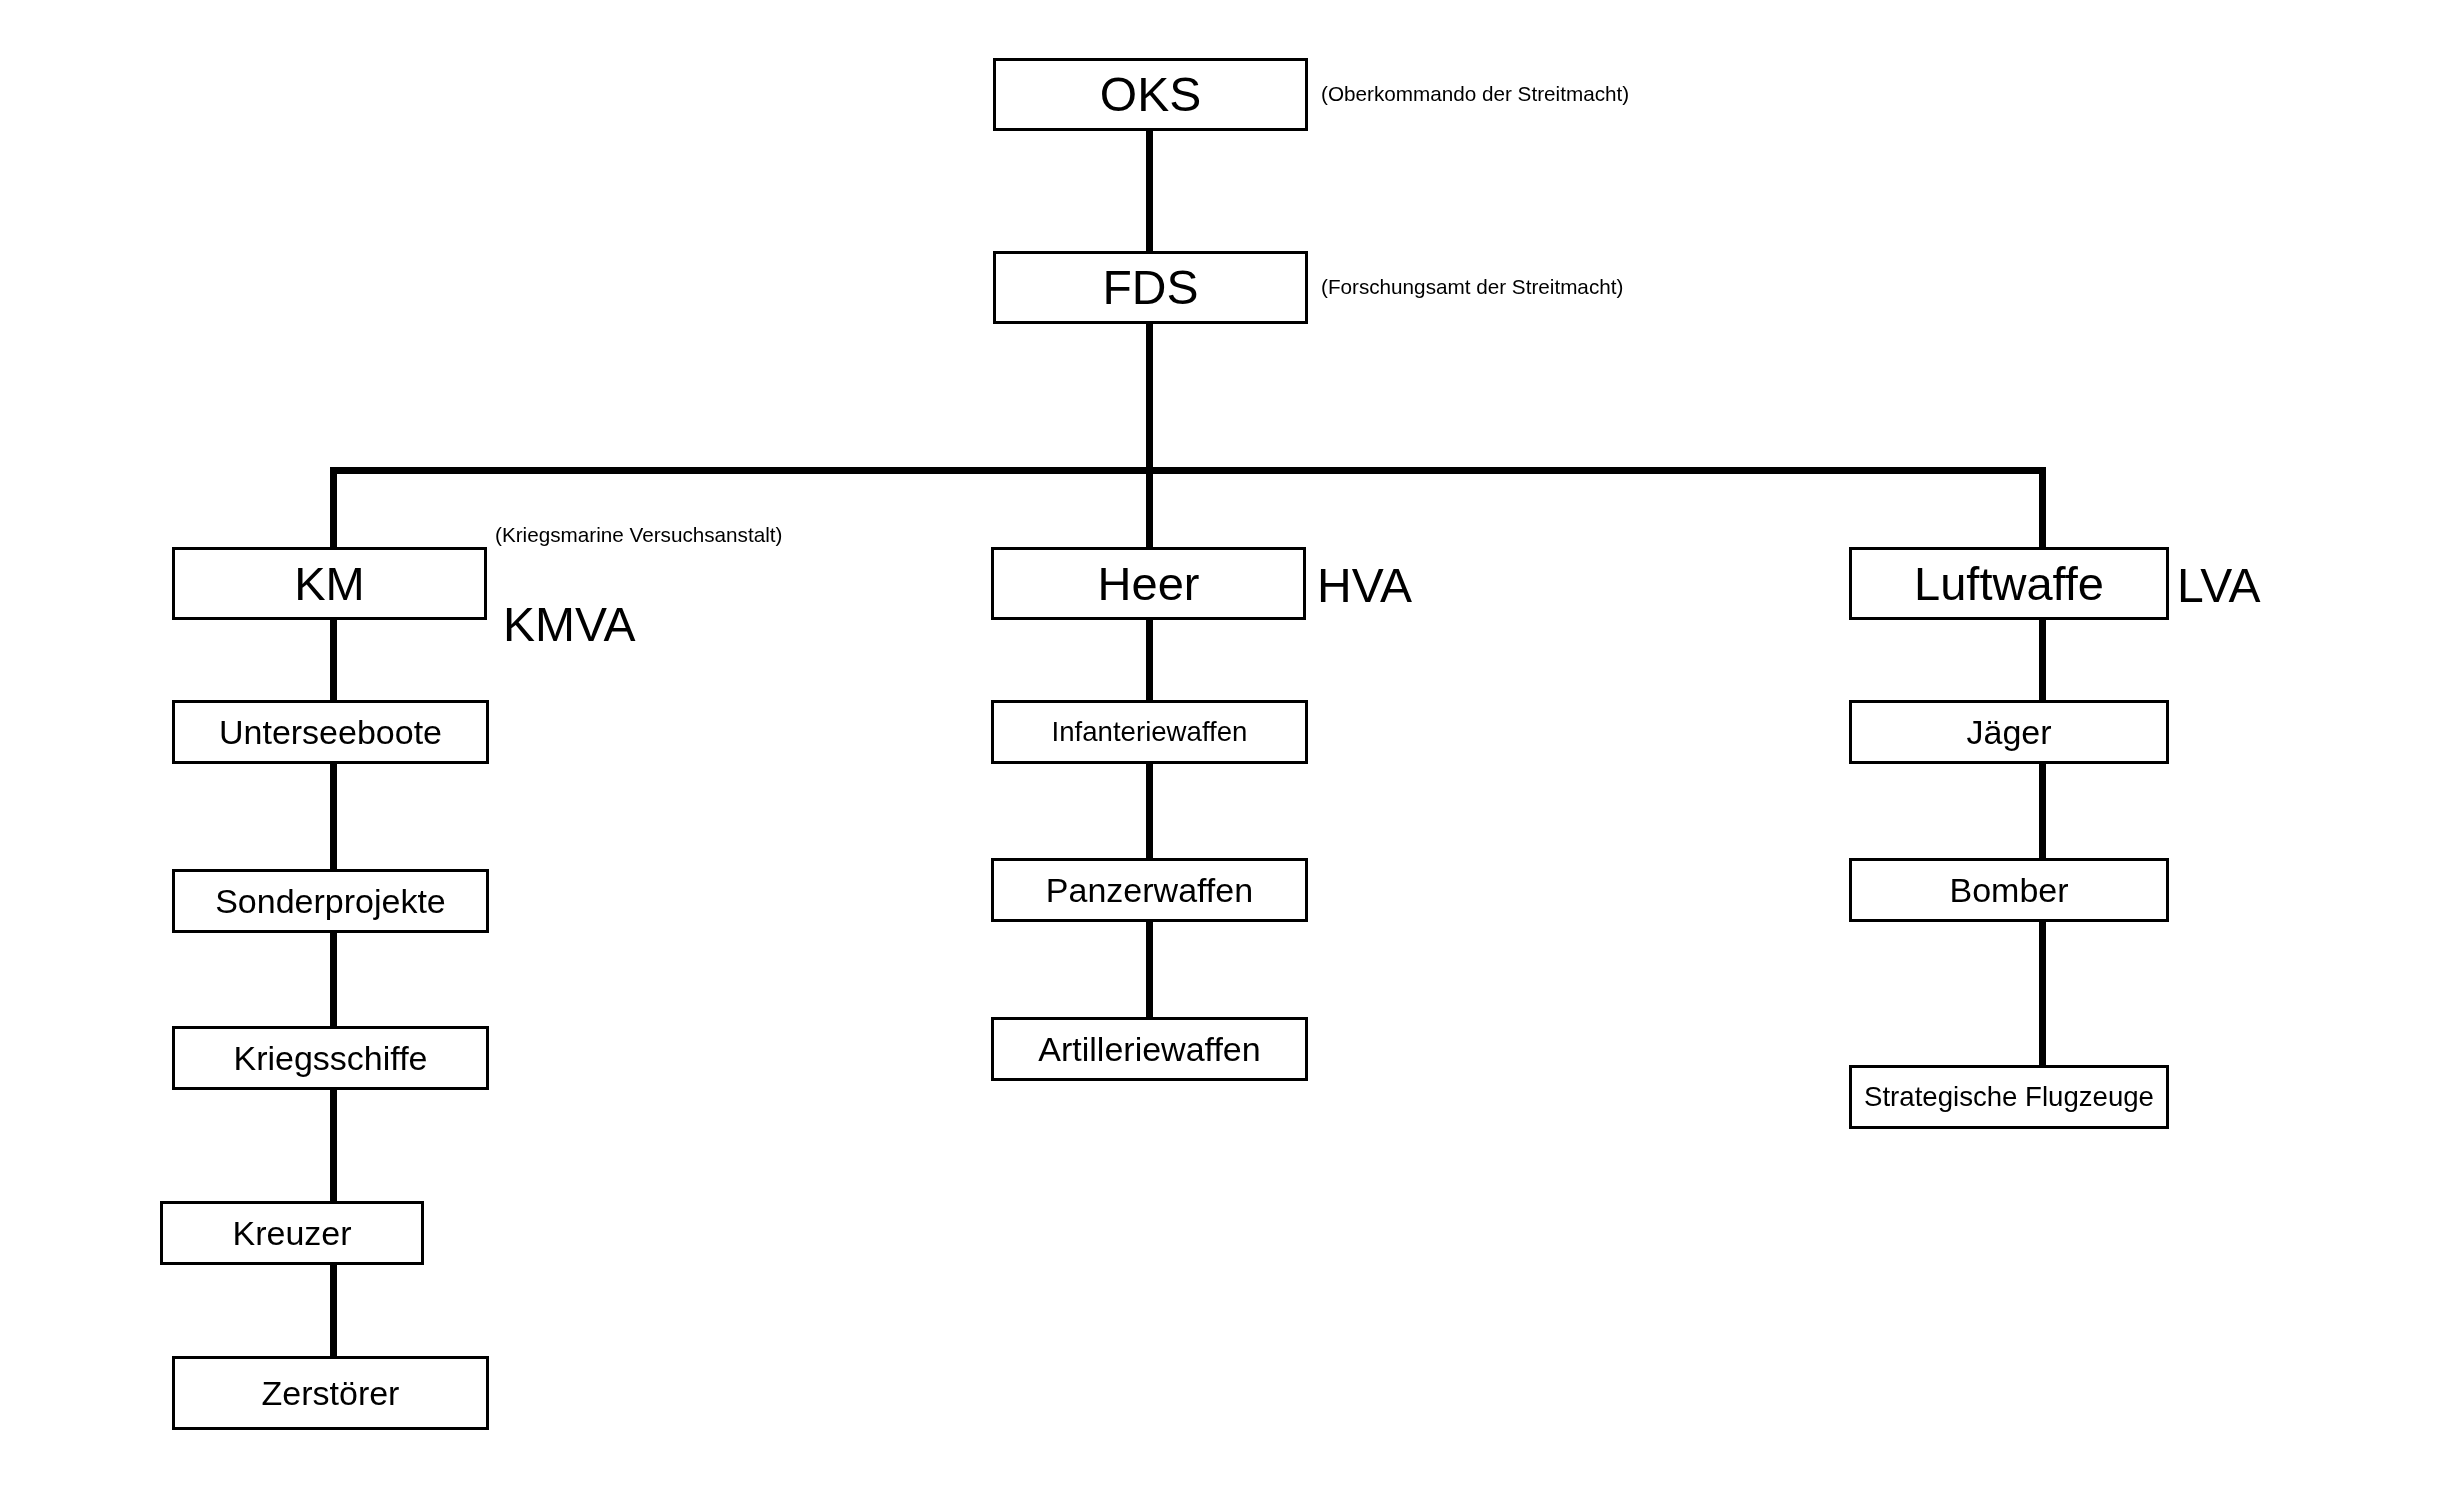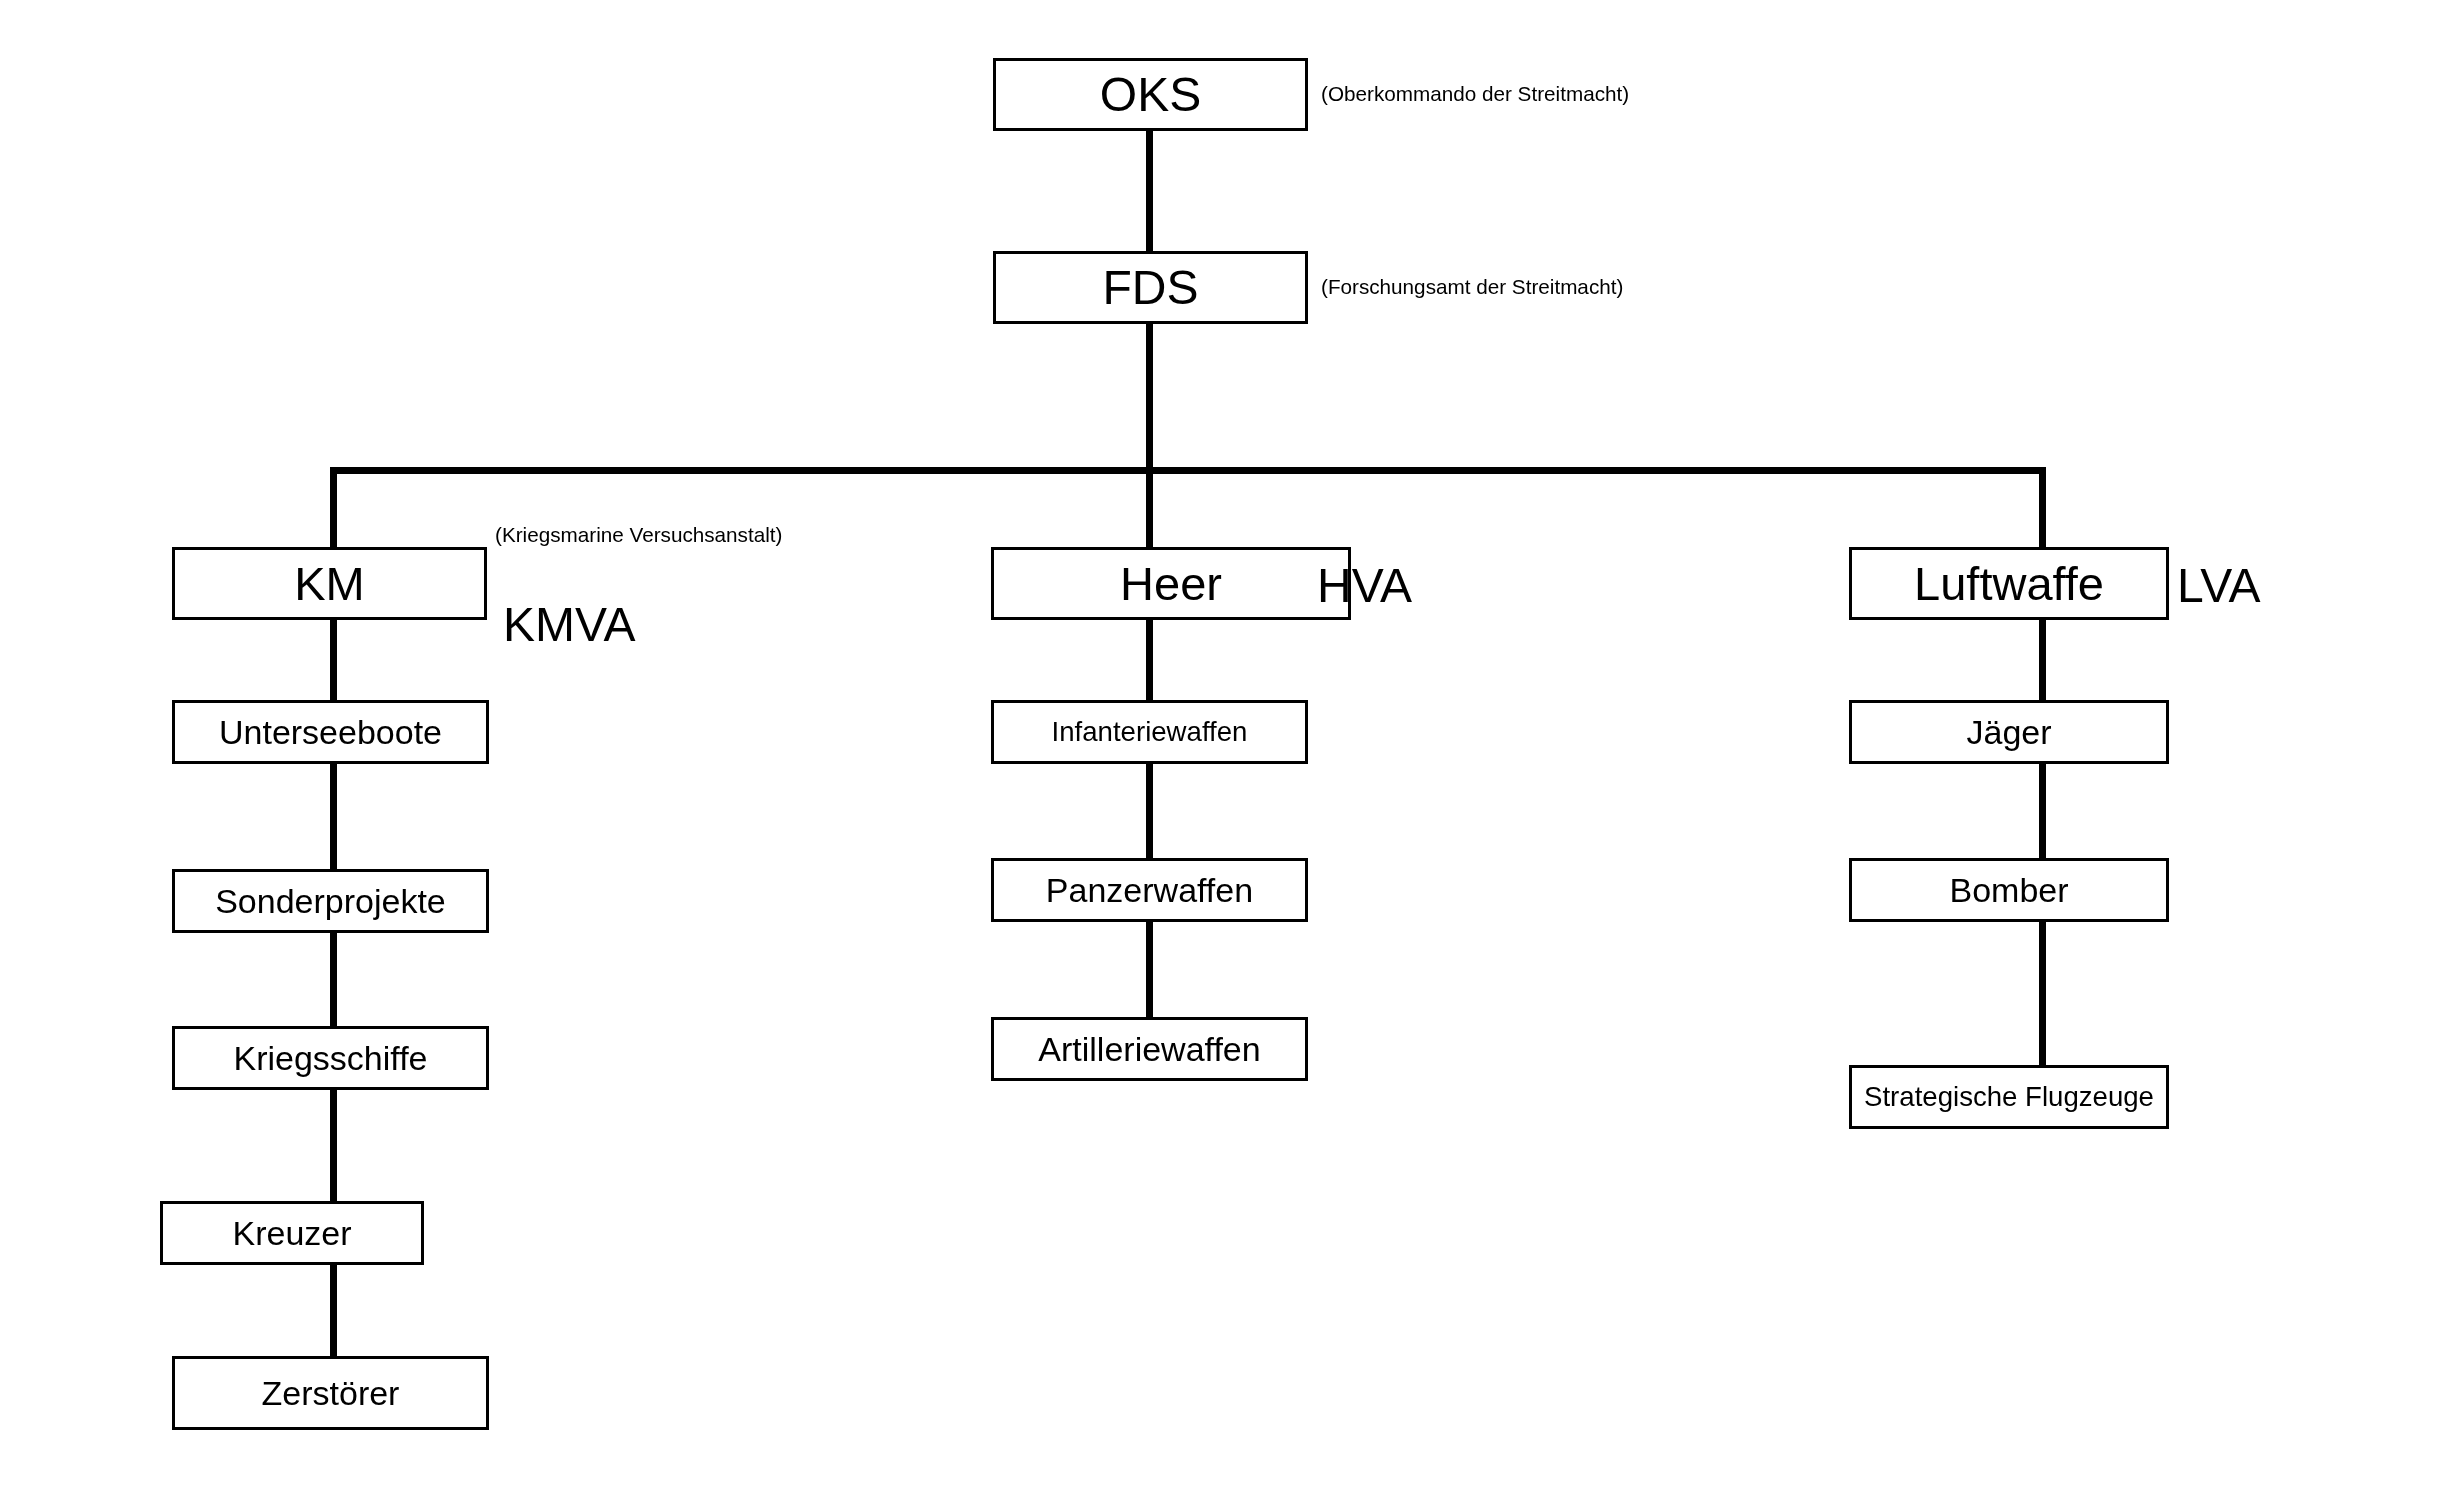--- a/index.html
+++ b/index.html
@@ -84,21 +84,21 @@
     <span>FDS</span>
   </div>
   <div class="annot paren" style="left:1321px; top:277px;">(Forschungsamt der Streitmacht)</div>
 
   <div class="annot paren" style="left:495px; top:525px;">(Kriegsmarine Versuchsanstalt)</div>
   <div class="node lvl2" style="left:172px; top:547px; width:315px; height:73px;">
     <span>KM</span>
   </div>
   <div class="annot acronym" style="left:503px; top:562px;margin-top:39px;">KMVA</div>
 
-  <div class="node lvl2" style="left:991px; top:547px; width:360px; height:73px;">
+  <div class="node lvl2" style="left:991px; top:547px; width:315px; height:73px;">
     <span>Heer</span>
   </div>
   <div class="annot acronym" style="left:1317px; top:562px;">HVA</div>
 
   <div class="node lvl2" style="left:1849px; top:547px; width:320px; height:73px;">
     <span>Luftwaffe</span>
   </div>
   <div class="annot acronym" style="left:2177px; top:562px;">LVA</div>
 
   <div class="node lvl3" style="left:172px; top:700px; width:317px; height:64px;">

